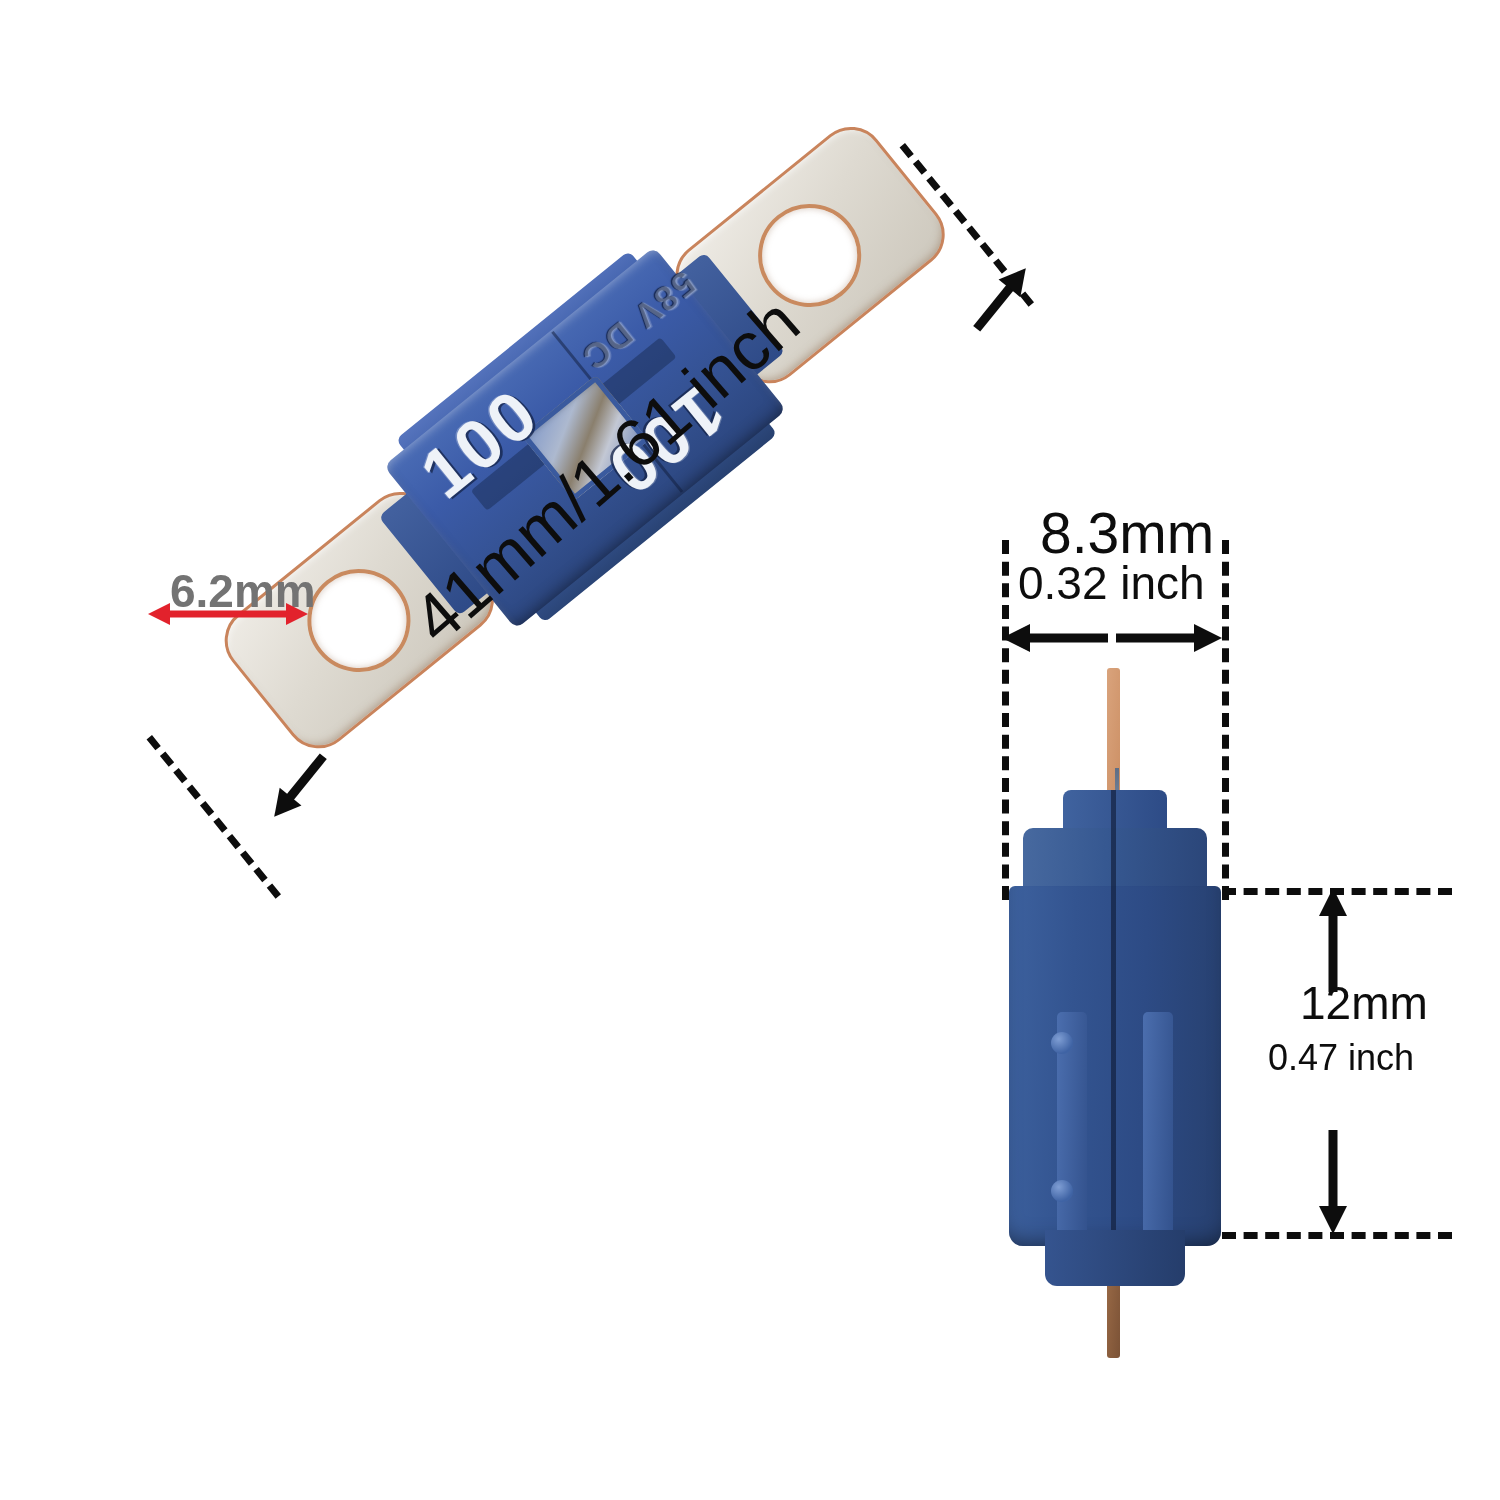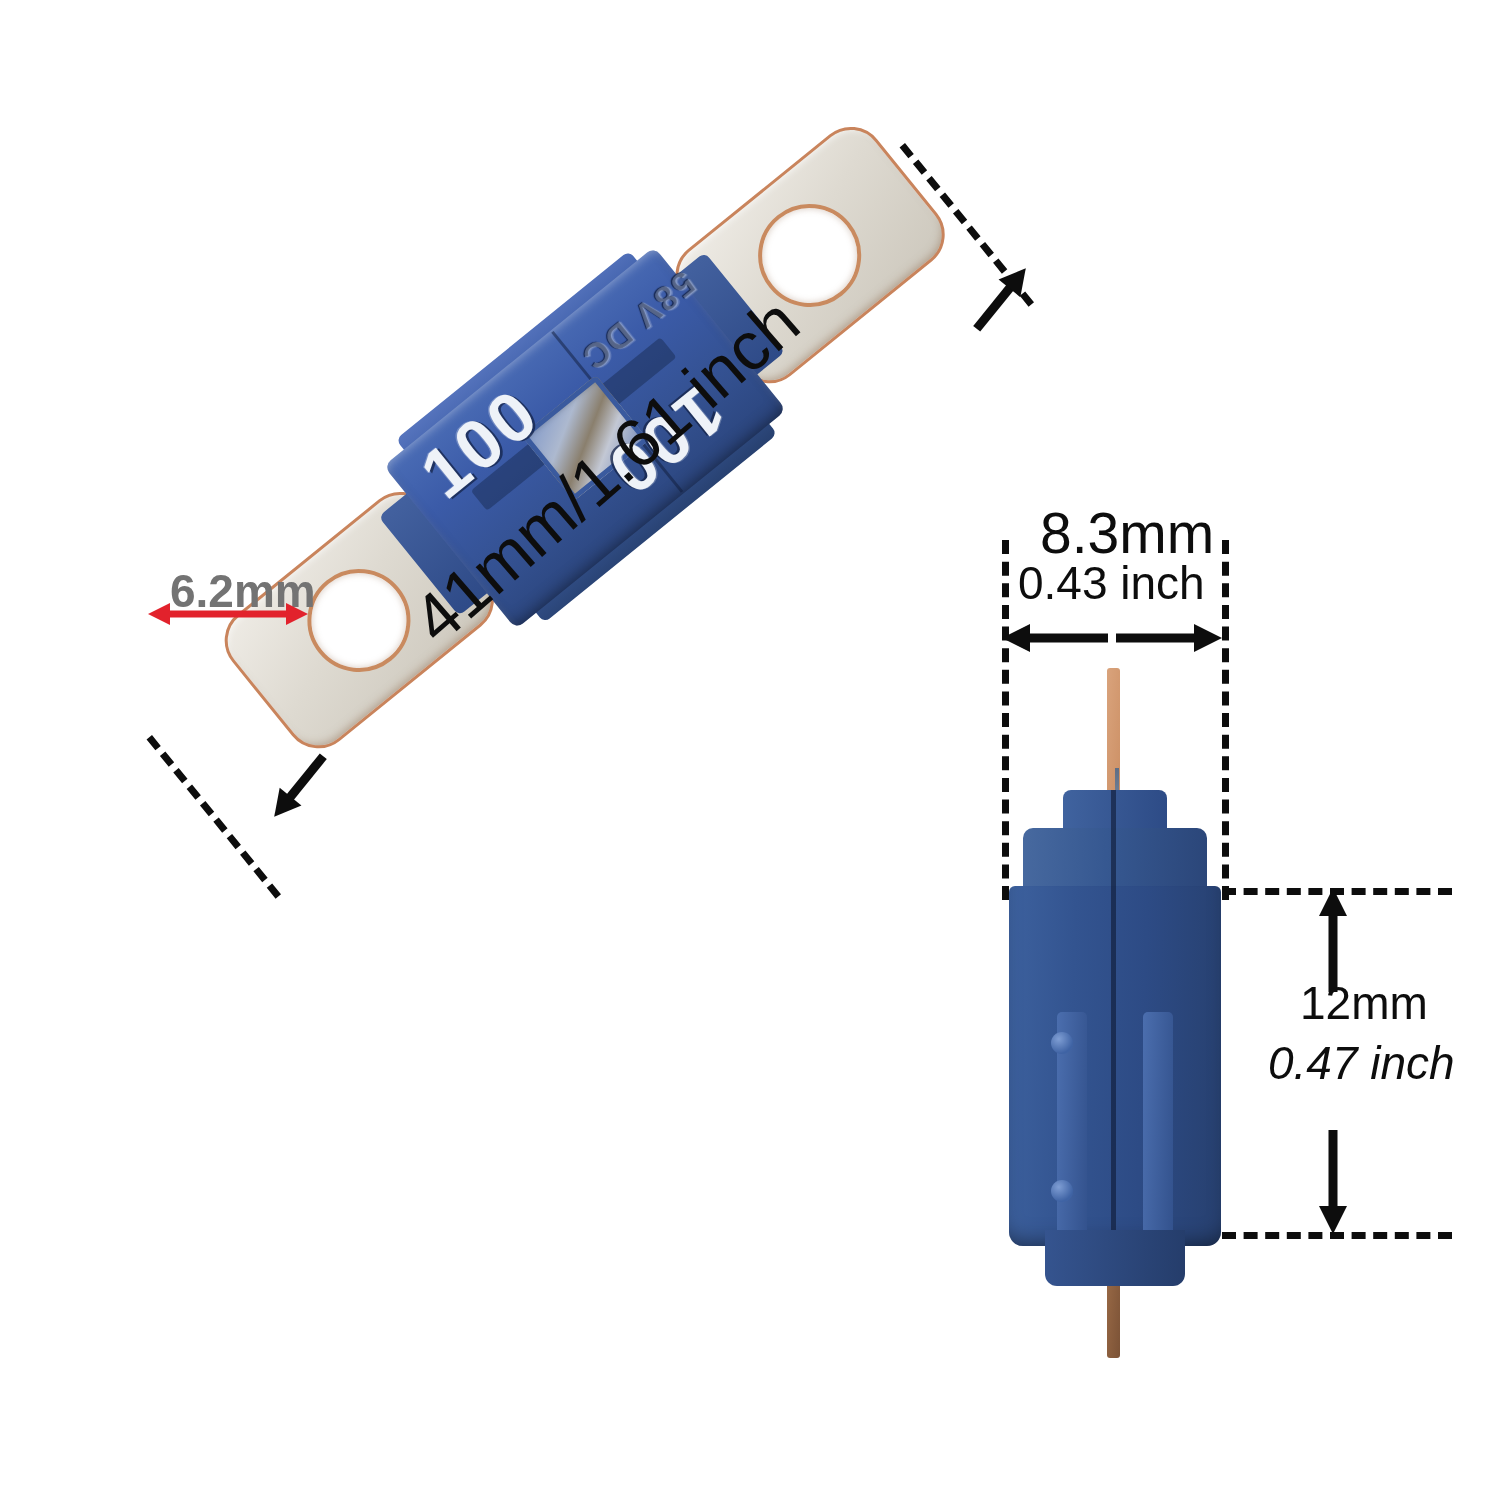--- a/index.html
+++ b/index.html
@@ -250,21 +250,21 @@
     <div class="side-slab" id="side-main"></div>
     <div class="side-inner-rail" id="rail-l"></div>
     <div class="side-inner-rail" id="rail-r"></div>
     <div class="side-pin" id="pin-top"></div>
     <div class="side-pin" id="pin-bot"></div>
     <div id="side-seam"></div>
     <div class="side-slab" id="side-foot"></div>
   </div>
 
   <div class="dim-label" style="left:1040px; top:502px; font-size:57px;">8.3mm</div>
-  <div class="dim-label" style="left:1018px; top:558px; font-size:46px;">0.43 inch</div>
+  <div class="dim-label" style="left:1018px; top:558px; font-size:46px;">0.32 inch</div>
 
   <div class="dash-v" style="left:1002px; top:540px; height:360px;"></div>
   <div class="dash-v" style="left:1222px; top:540px; height:360px;"></div>
 
   <div class="arrow" style="left:1000px; top:615px;">
     <svg width="112" height="46" viewBox="0 0 112 46">
       <line x1="108" y1="23" x2="16" y2="23" stroke="#0d0d0d" stroke-width="9"></line>
       <polygon points="2,23 30,9 30,37" fill="#0d0d0d"></polygon>
     </svg>
   </div>
@@ -285,15 +285,15 @@
     </svg>
   </div>
   <div class="arrow" style="left:1310px; top:1126px;">
     <svg width="46" height="110" viewBox="0 0 46 110">
       <line x1="23" y1="4" x2="23" y2="94" stroke="#0d0d0d" stroke-width="9"></line>
       <polygon points="23,108 9,80 37,80" fill="#0d0d0d"></polygon>
     </svg>
   </div>
 
   <div class="dim-label" style="left:1300px; top:978px; font-size:46px;">12mm</div>
-  <div class="dim-label" style="left:1268px; top:1038px; font-size:46px;font-style:italic;">0.47 inch</div>
+  <div class="dim-label" style="left:1268px; top:1038px; font-size:36px;">0.47 inch</div>
 
 </div>
 
 </body></html>

